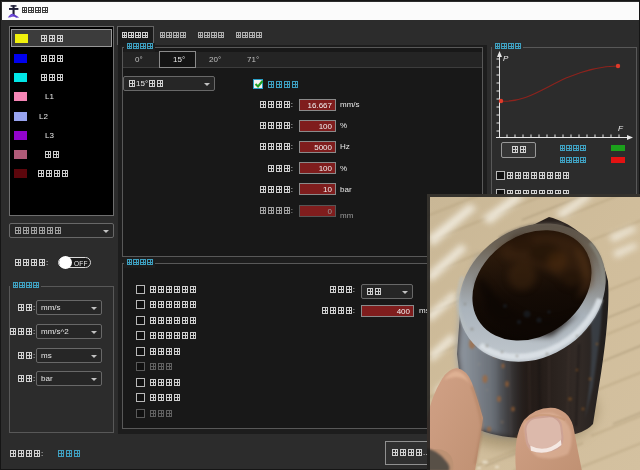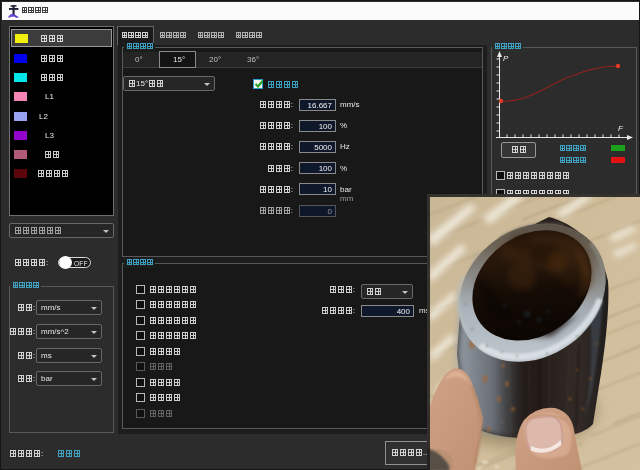--- a/index.html
+++ b/index.html
@@ -6,21 +6,21 @@
 .ab{position:absolute;font-size:8px;line-height:7px;white-space:nowrap}
 .z{display:inline-block;width:6.4px;height:7px;border:1px solid;position:relative;margin:0 .8px;vertical-align:top;opacity:.88}
 .z:before{content:"";position:absolute;left:45%;top:0;width:1px;height:100%;background:currentColor}
 .z:after{content:"";position:absolute;top:45%;left:0;height:1px;width:100%;background:currentColor}
 .zs .z{width:5.6px;height:6.4px;margin:0 .6px}
 .t{font-size:8px;color:#e8e8e8;white-space:nowrap}
 .cy{color:#42b0d5}
 .wh{color:#e8e8e8}
 .gy{color:#c0c0c0}
 .dim{color:#6a6a6a}
-.inp{position:absolute;background:#0f172a;border:1px solid #8a8a8a;color:#f0f0f0;font-size:8px;text-align:right;padding:1px 3px 0 0;height:12px}
+.inp{position:absolute;background:#7f1d1d;border:1px solid #8a8a8a;color:#f0f0f0;font-size:8px;text-align:right;padding:1px 3px 0 0;height:12px}
 .dd{position:absolute;background:#262626;border:1px solid #686868;border-radius:2px;height:15px;color:#e6e6e6;font-size:8px;line-height:8px;padding:3px 0 0 4px;white-space:nowrap}
 .dd .ar{position:absolute;right:4px;top:6px;width:0;height:0;border-left:3px solid transparent;border-right:3px solid transparent;border-top:3.5px solid #c2c2c2}
 .cb{position:absolute;width:9px;height:9px;border:1px solid #b8b8b8;background:#101010}
 .cb.dis{border-color:#5a5a5a}
 .gbox{position:absolute;border:1px solid #585858}
 .glab{position:absolute;font-size:8px;padding:0 2px;white-space:nowrap}
 </style></head><body>
 <div id="win">
 
   <div class="ab" style="left:1px;top:1px;width:637px;height:18px;background:#fbfbfb"></div>
@@ -83,21 +83,21 @@
 
   <div class="gbox" style="left:121px;top:46px;width:361px;height:210px"></div>
   <div class="ab" style="left:122px;top:47px;width:359px;height:208px;background:#181818"></div>
   <span class="glab cy zs" style="left:123px;top:42px;background:#1d1d1d"><i class="z"></i><i class="z"></i><i class="z"></i><i class="z"></i></span>
 
   <div class="ab" style="left:122px;top:51px;width:359px;height:16px;background:#242424;border-bottom:1px solid #3c3c3c"></div>
   <span class="ab gy t" style="left:134px;top:55px">0°</span>
   <div class="ab" style="left:158px;top:50px;width:37px;height:17px;background:#141414;border:1px solid #8a8a8a"></div>
   <span class="ab wh t" style="left:172px;top:55px">15°</span>
   <span class="ab gy t" style="left:208px;top:55px">20°</span>
-  <span class="ab gy t" style="left:246px;top:55px">36°</span>
+  <span class="ab gy t" style="left:246px;top:55px">71°</span>
 
   <div class="dd" style="left:122px;top:75px;width:92px"><span class="wh" style="font-size:8px"><i class="z"></i>15°<i class="z"></i><i class="z"></i></span><span class="ar"></span></div>
 
   <div class="ab" style="left:252px;top:78px;width:10px;height:10px;background:#f2f2f2;border:1px solid #2aa0c8"></div>
   <svg class="ab" style="left:252px;top:77px" width="12" height="12" viewBox="0 0 12 12">
       <path d="M2.5 6 L5 8.5 L9.5 3" stroke="#1fa321" stroke-width="2" fill="none"></path>
     </svg>
   <span class="ab cy" style="left:266px;top:80px"><i class="z"></i><i class="z"></i><i class="z"></i><i class="z"></i></span>
 
   <span class="ab wh" style="right:346px;top:100px"><i class="z"></i><i class="z"></i><i class="z"></i><i class="z"></i><b class="t" style="font-weight:normal">:</b></span>
@@ -115,21 +115,21 @@
   <span class="ab wh" style="right:346px;top:164px"><i class="z"></i><i class="z"></i><i class="z"></i><b class="t" style="font-weight:normal">:</b></span>
   <input class="inp" style="left: 298px; top: 161.1px; width: 37px;" value="100" readonly="">
   <span class="ab t" style="left:339px;top:164px">%</span>
 
   <span class="ab wh" style="right:346px;top:185px"><i class="z"></i><i class="z"></i><i class="z"></i><i class="z"></i><b class="t" style="font-weight:normal">:</b></span>
   <input class="inp" style="left: 298px; top: 182.3px; width: 37px;" value="10" readonly="">
   <span class="ab t" style="left:339px;top:185px">bar</span>
 
   <span class="ab wh" style="right:346px;top:206px;opacity:.75"><i class="z"></i><i class="z"></i><i class="z"></i><i class="z"></i><b class="t" style="font-weight:normal">:</b></span>
   <input class="inp" style="left: 298px; top: 203.5px; width: 37px; border-color: rgb(85, 85, 85); color: rgb(153, 153, 153);" value="0" readonly="">
-  <span class="ab t" style="left:339px;top:194px;color:#999">mm</span>
+  <span class="ab t" style="left:339px;top:211px;color:#999">mm</span>
 
   <div class="gbox" style="left:121px;top:262px;width:361px;height:166px"></div>
   <div class="ab" style="left:122px;top:263px;width:359px;height:164px;background:#181818"></div>
   <span class="glab cy zs" style="left:123px;top:258px;background:#1d1d1d"><i class="z"></i><i class="z"></i><i class="z"></i><i class="z"></i></span>
 
   <div class="cb" style="left:135px;top:283.5px"></div>
     <span class="ab wh" style="left:148px;top:284.5px"><i class="z"></i><i class="z"></i><i class="z"></i><i class="z"></i><i class="z"></i><i class="z"></i></span>
   <div class="cb" style="left:135px;top:299px"></div>
     <span class="ab wh" style="left:148px;top:300px"><i class="z"></i><i class="z"></i><i class="z"></i><i class="z"></i><i class="z"></i><i class="z"></i></span>
   <div class="cb" style="left:135px;top:314.5px"></div>

